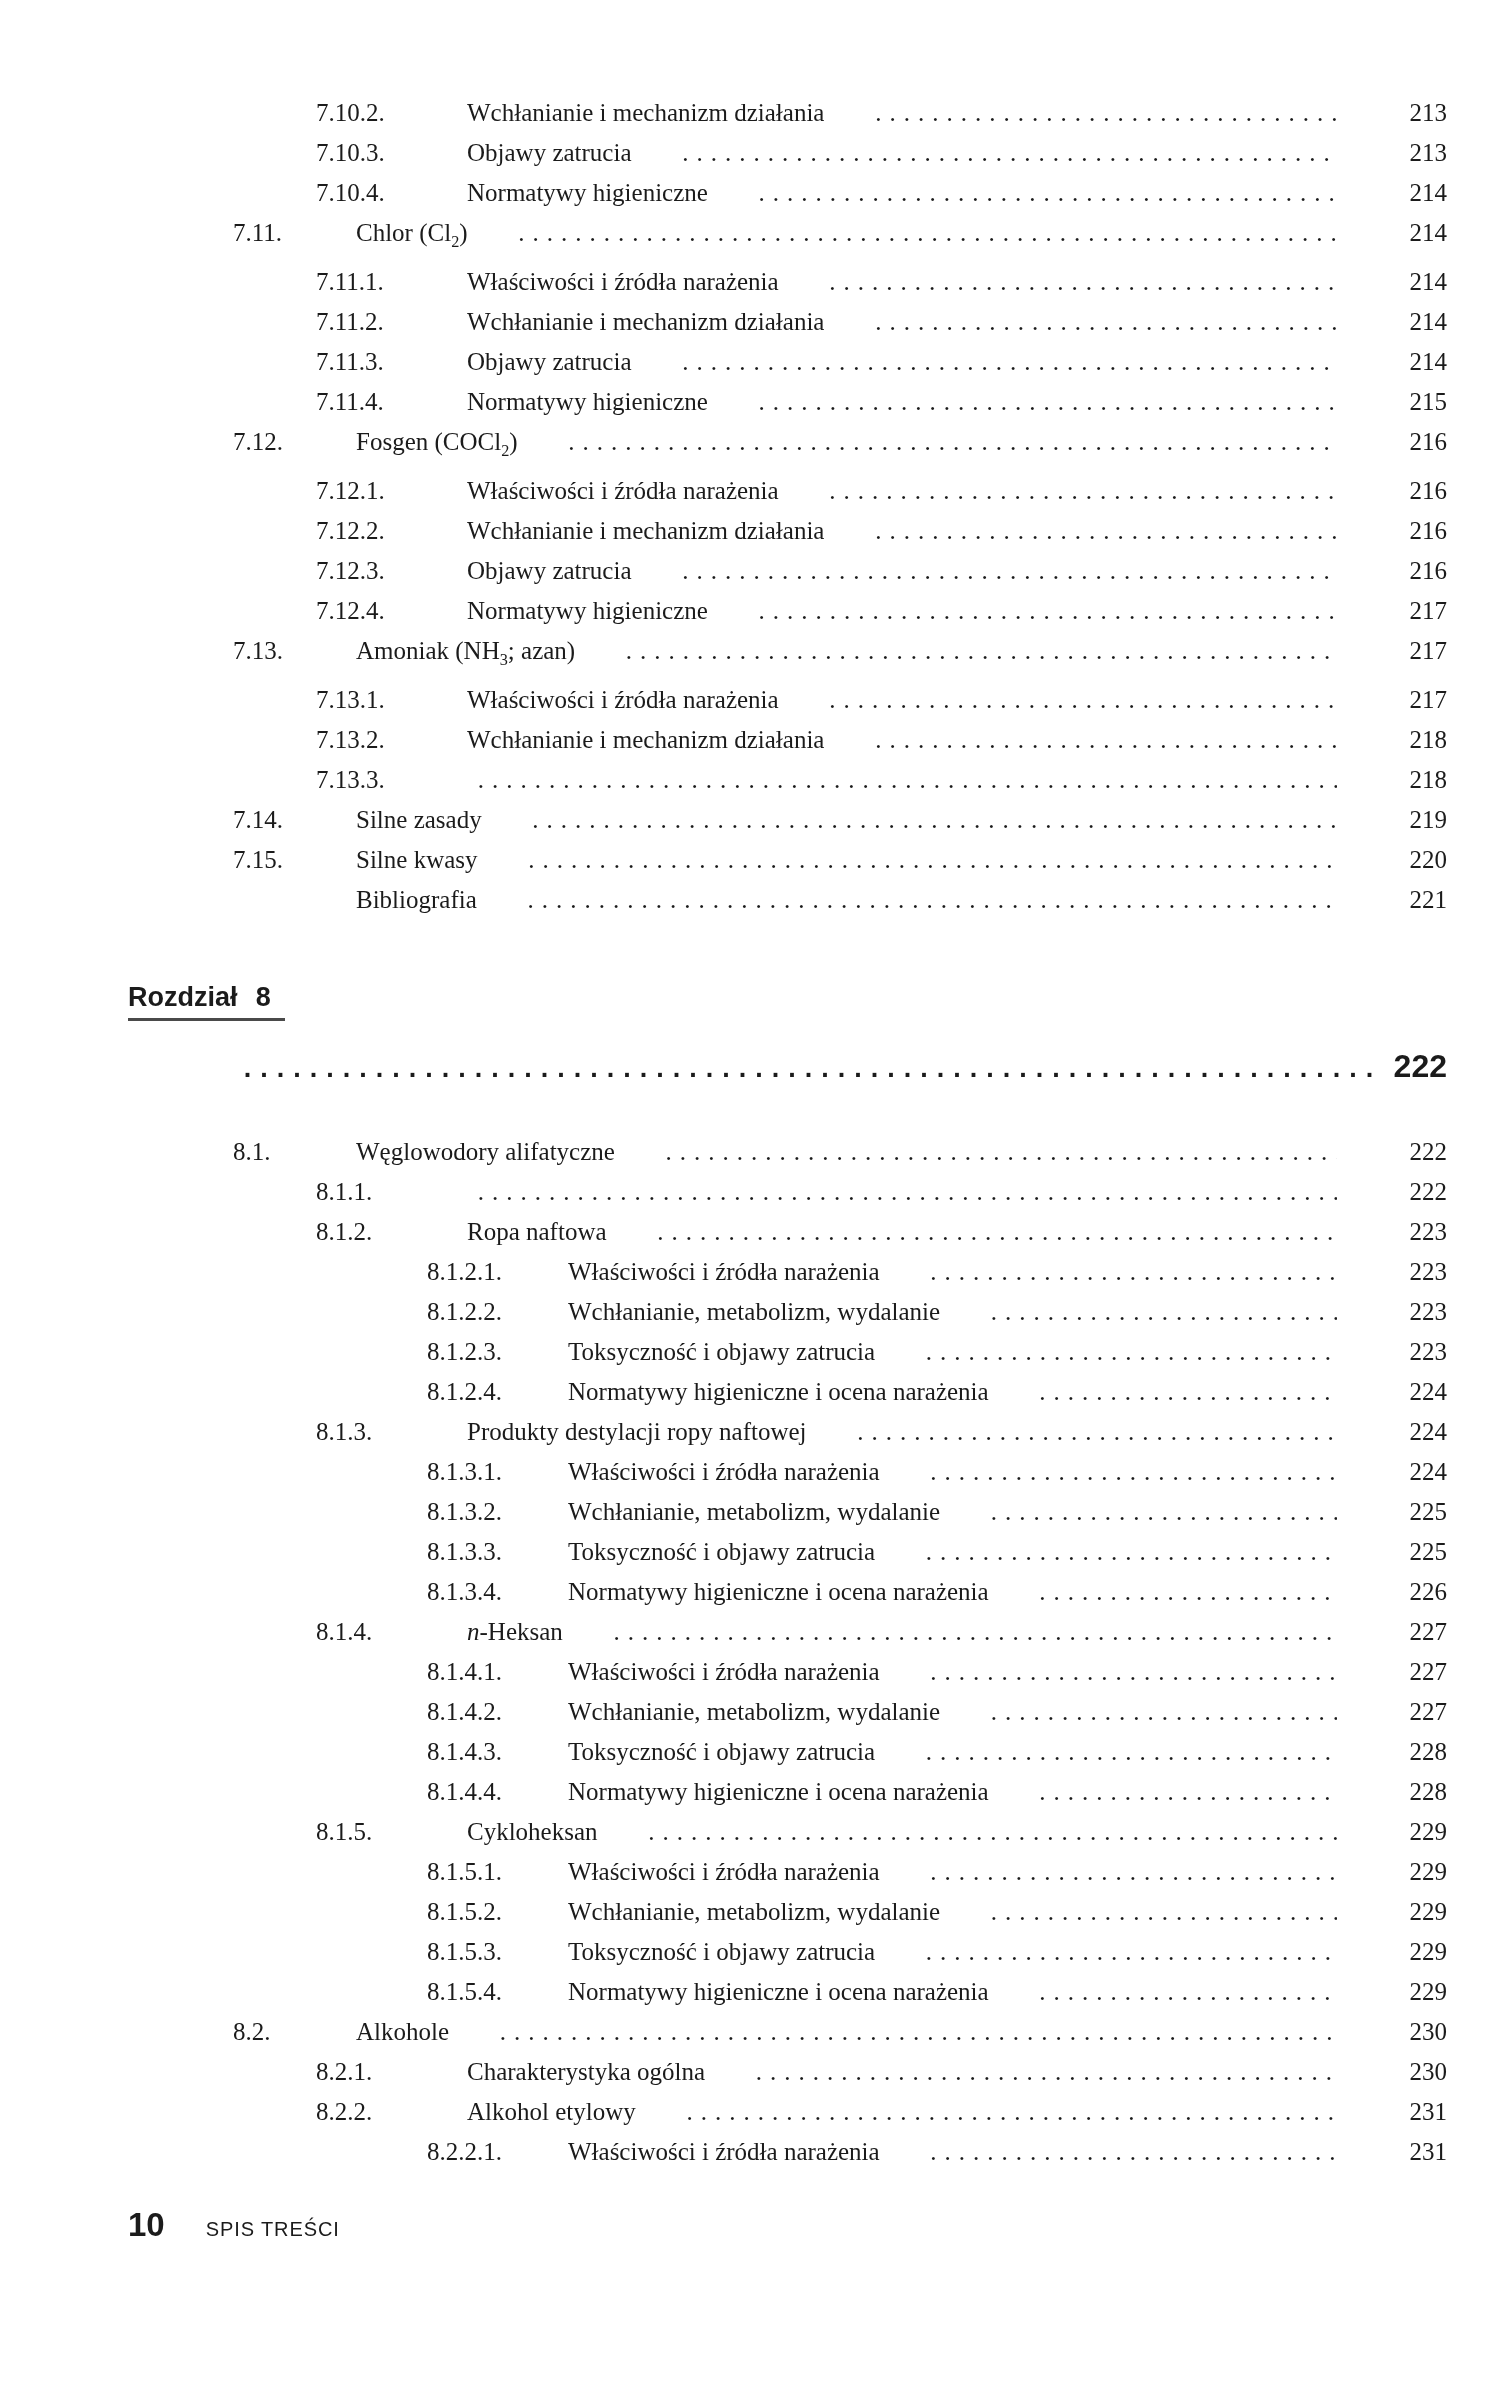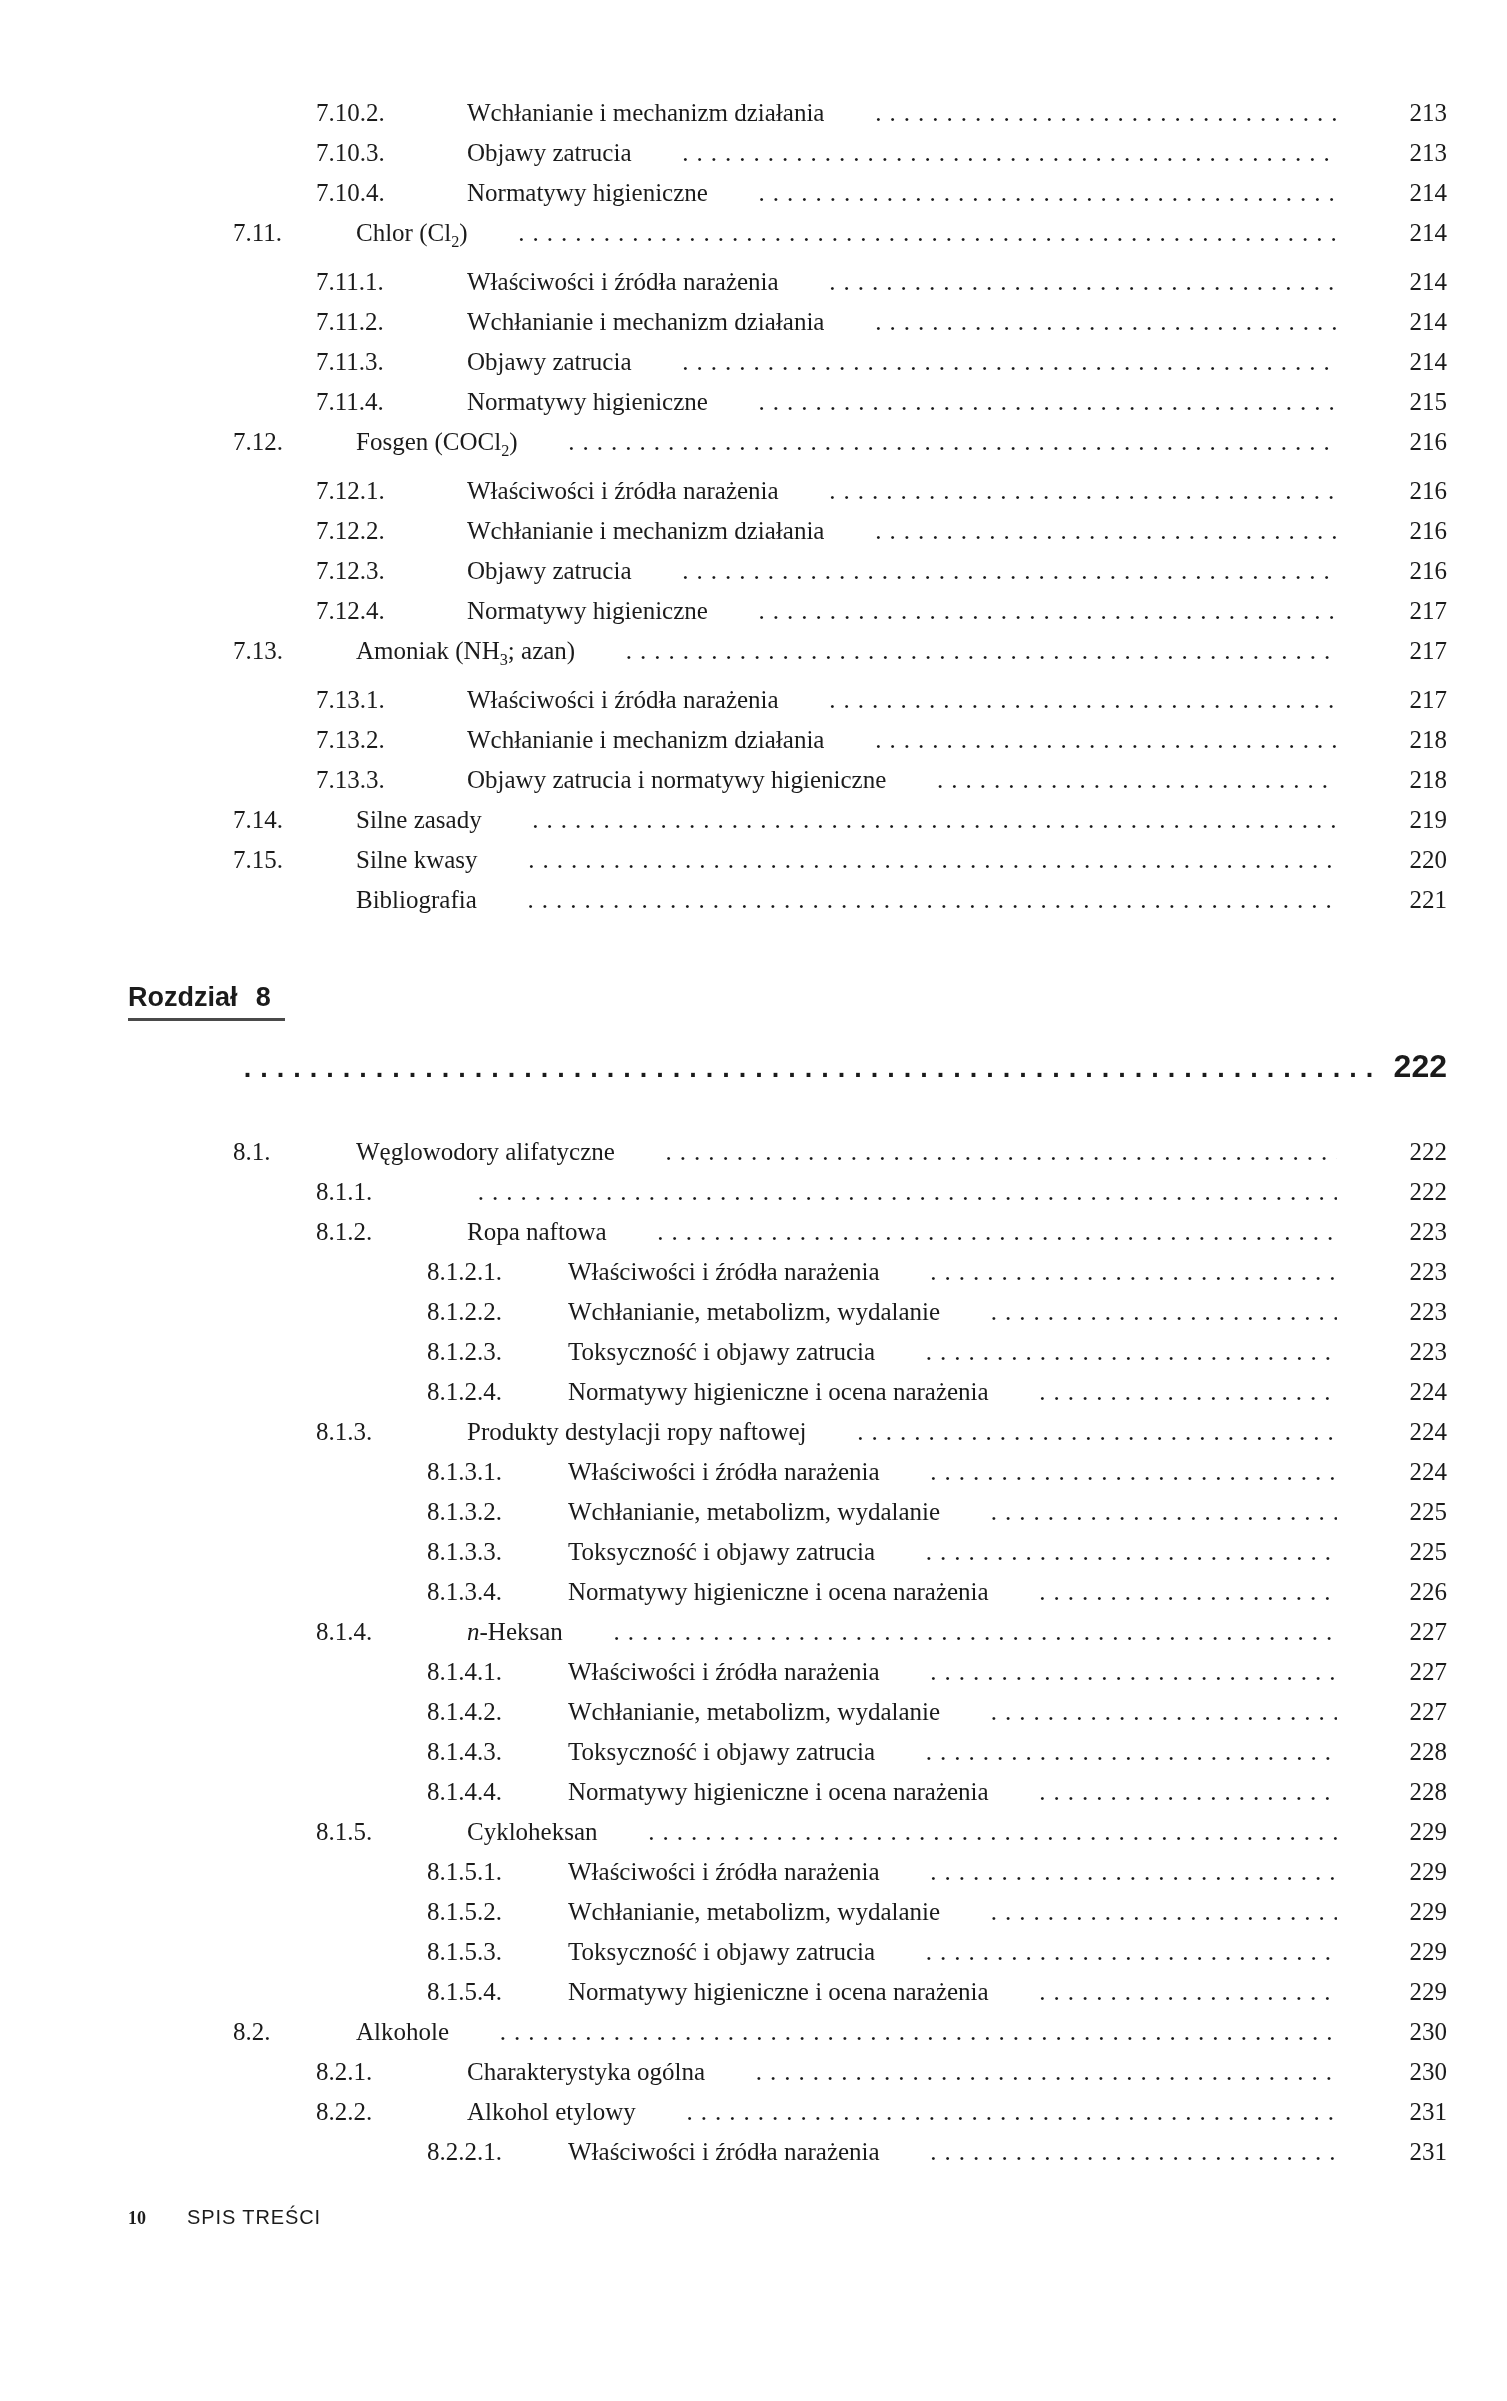--- a/index.html
+++ b/index.html
@@ -82,21 +82,21 @@
 
   
   .footer {
     position: absolute;
     left: 128px;
     top: 2206px;
     display: flex;
     align-items: baseline;
     font-family: "Liberation Sans", "DejaVu Sans", sans-serif;
   }
-  .footer .folio { font-weight: bold; font-size: 18px; font-family: Liberation Serif, serif; }
+  .footer .folio { font-weight: bold; font-size: 33px; }
   .footer .folio-label { font-size: 20px; margin-left: 41px; letter-spacing: 0.9px; }
 </style>
 </head>
 <body>
 
 <div class="page">
 
   <main class="toc">
 
     <section id="toc-part1">
@@ -191,21 +191,20 @@
           <span class="page-num">217</span>
         </div>
         <div class="row lvl3">
           <span class="num">7.13.2.</span>
           <span class="title">Wchłanianie i mechanizm działania</span>
           <span class="leader">............................................................................................................................................</span>
           <span class="page-num">218</span>
         </div>
         <div class="row lvl3">
           <span class="num">7.13.3.</span>
-          <span class="title">Objawy zatrucia i normatywy higieniczne</span>
           <span class="leader">............................................................................................................................................</span>
           <span class="page-num">218</span>
         </div>
         <div class="row lvl2">
           <span class="num">7.14.</span>
           <span class="title">Silne zasady</span>
           <span class="leader">............................................................................................................................................</span>
           <span class="page-num">219</span>
         </div>
         <div class="row lvl2">

